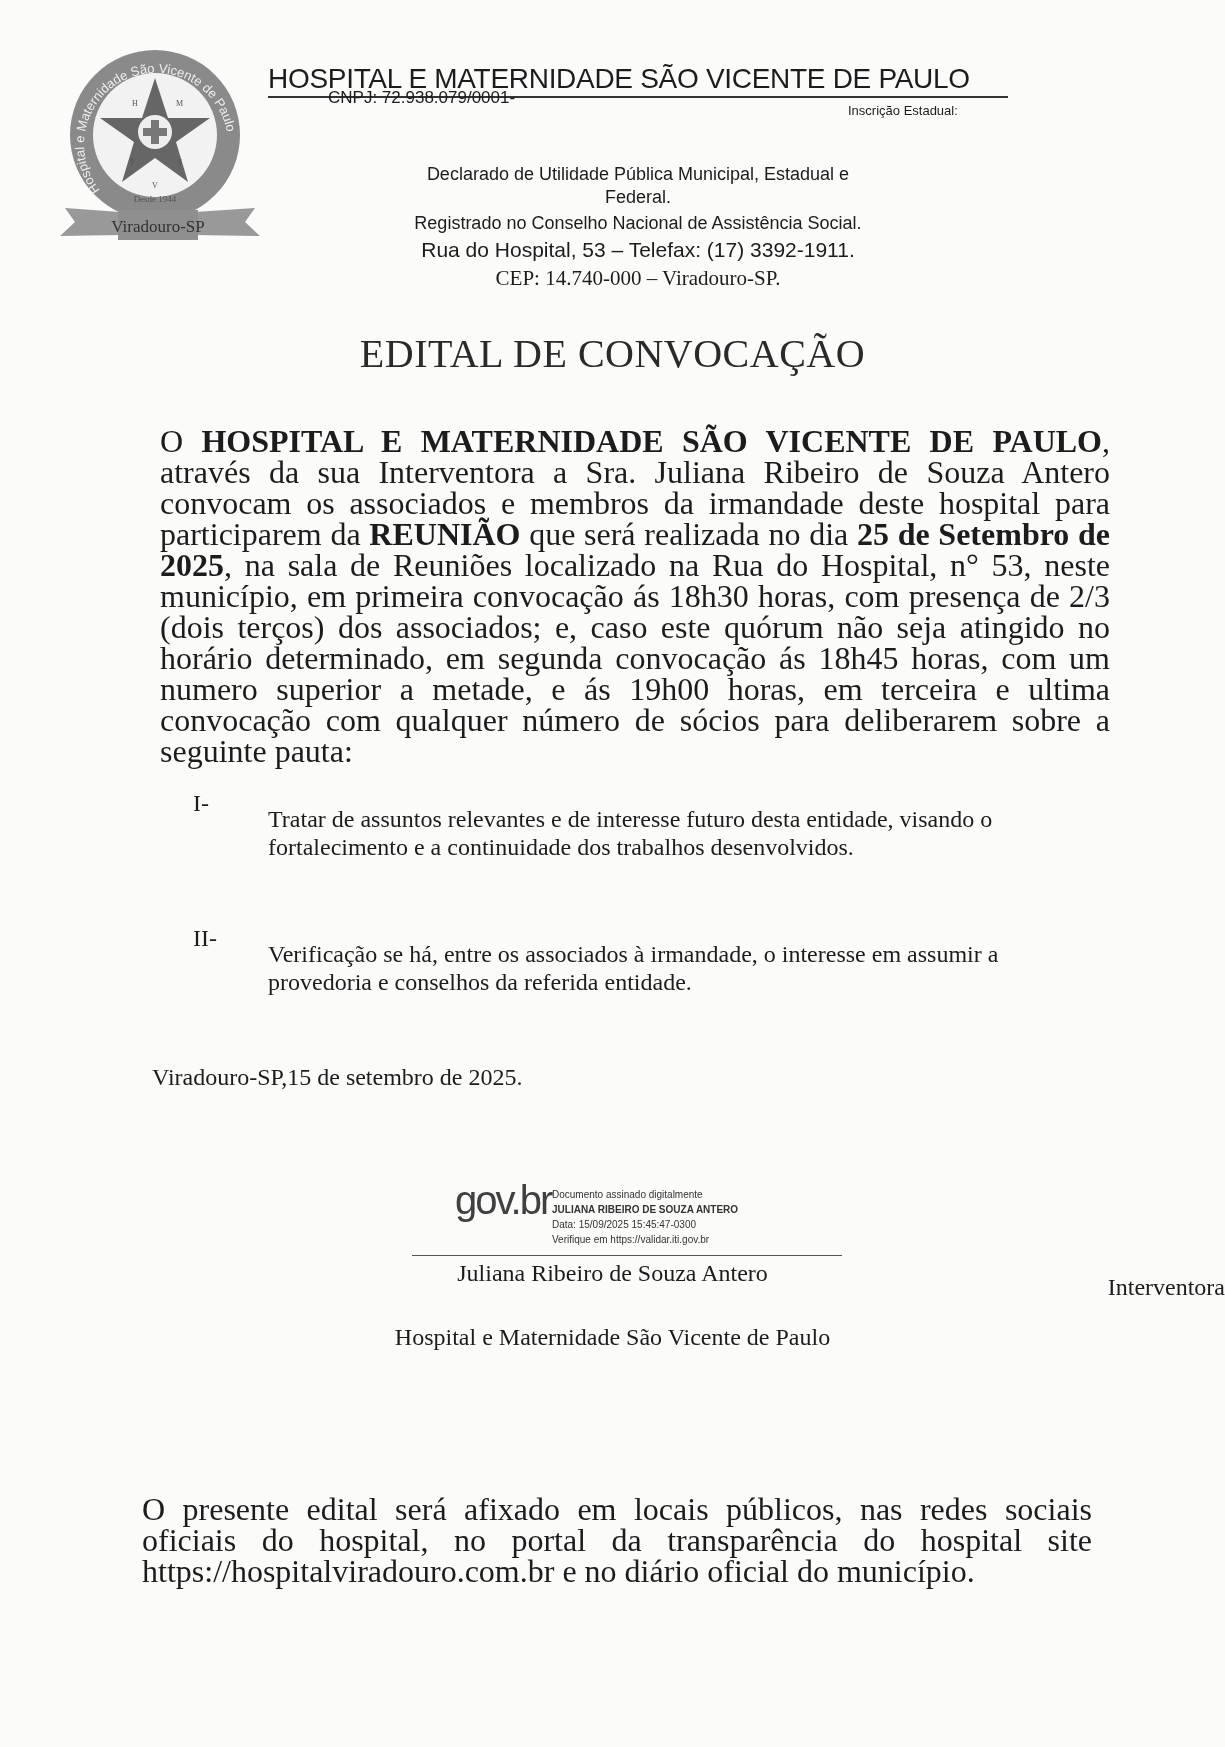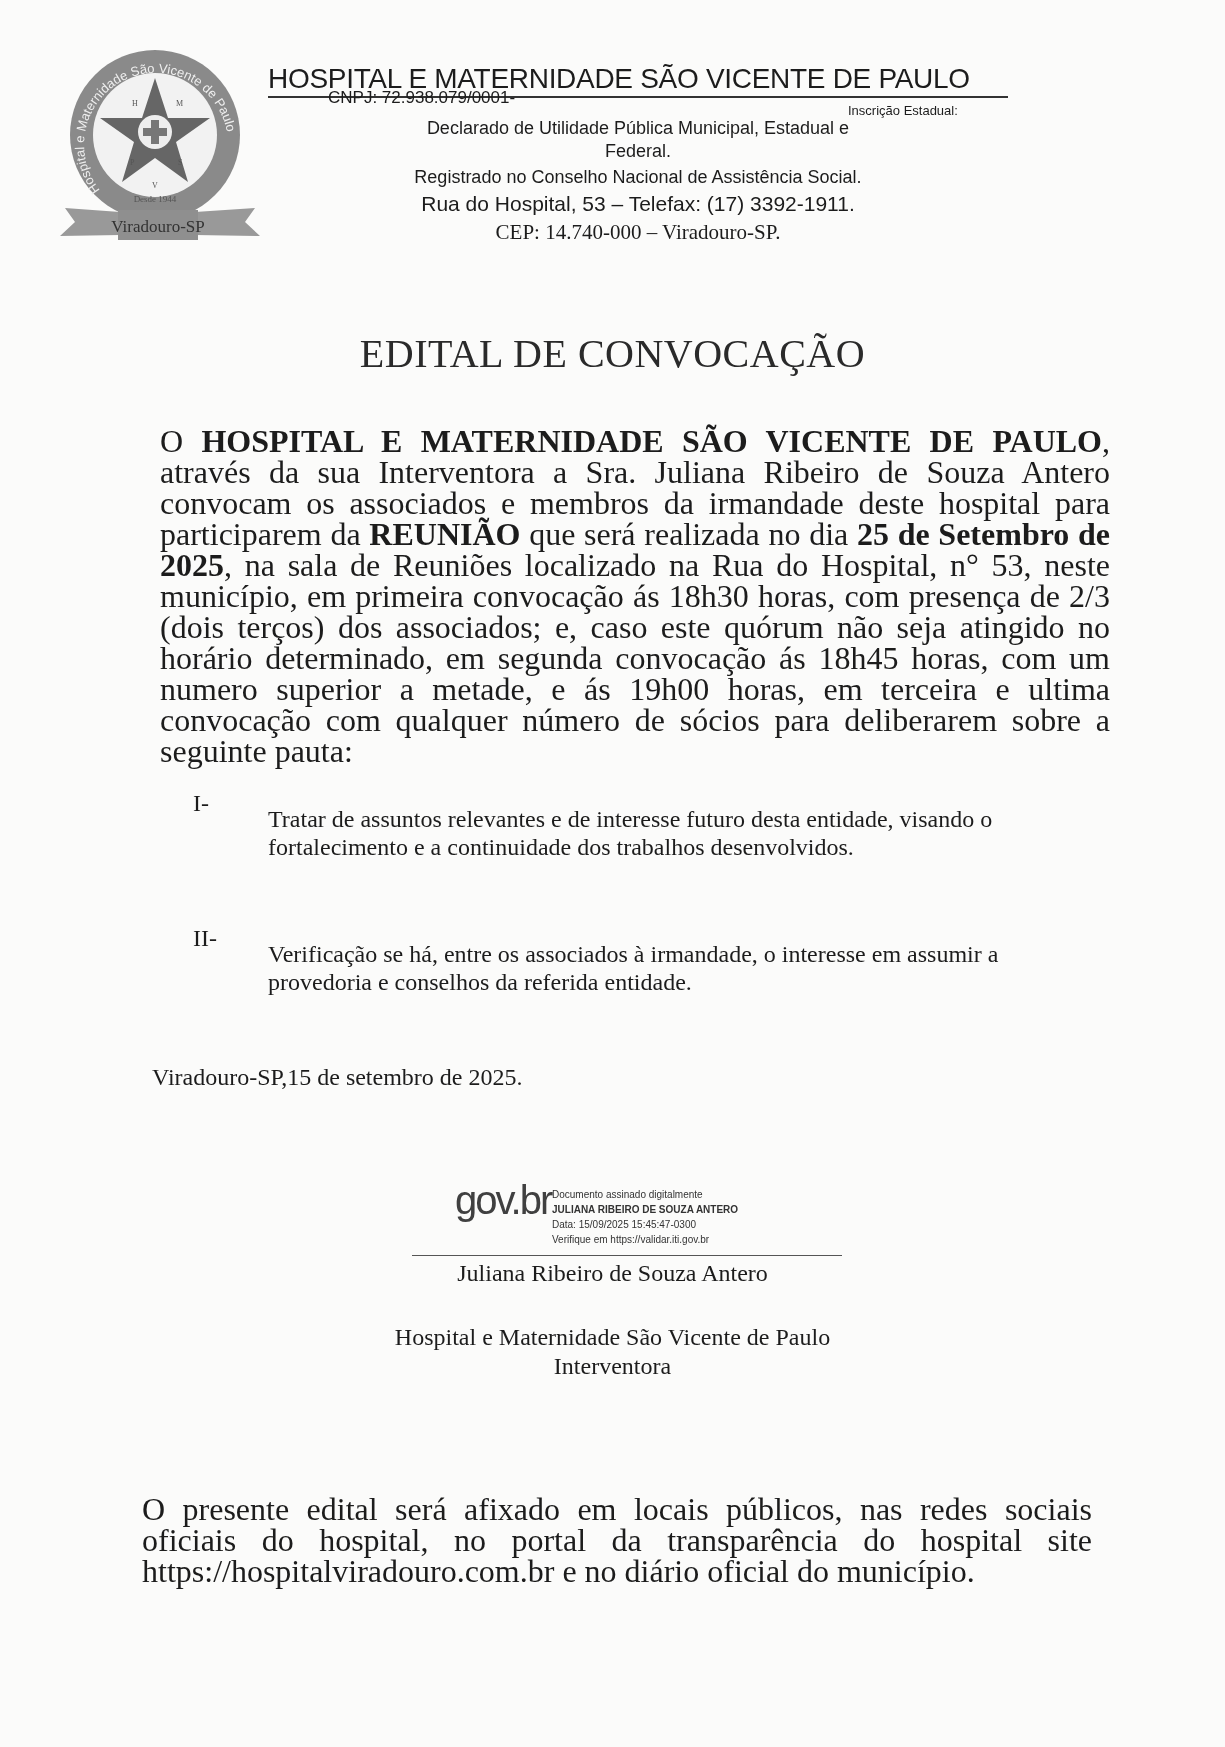--- a/index.html
+++ b/index.html
@@ -4,21 +4,21 @@
 <style>
   html,body{margin:0;padding:0;}
   body{width:1225px;height:1747px;background:#fbfbfa;position:relative;overflow:hidden;color:#1c1c1c;}
   .serif{font-family:"Liberation Serif","DejaVu Serif",serif;}
   .sans{font-family:"Liberation Sans","DejaVu Sans",sans-serif;}
   .abs{position:absolute;}
   #logo{left:40px;top:40px;width:220px;height:210px;}
   #org-name{left:268px;top:62px;width:740px;font-size:28px;font-weight:normal;border-bottom:2px solid #333;letter-spacing:-0.3px;white-space:nowrap;line-height:34px;}
   #cnpj{left:328px;top:88px;font-size:17px;}
   #ie{left:848px;top:103px;font-size:13px;}
-  .hdr-line{left:268px;width:740px;text-align:center;font-size:18px;line-height:22px;}
+  .hdr-line{left:268px;width:740px;text-align:center;font-size:18px;line-height:22px;margin-top:46px;}
   #title{left:0;width:1225px;top:330px;text-align:center;font-size:40px;letter-spacing:0.5px;color:#2a2a2a;}
   .para{left:160px;width:950px;font-size:32px;line-height:31px;text-align:justify;}
   .list-num{font-size:24px;}
   .list-txt{font-size:24px;line-height:28px;width:800px;}
   #gov{left:455px;top:1178px;font-size:40px;font-weight:normal;color:#404040;letter-spacing:-2px;}
   #sig-meta{left:552px;top:1164px;font-size:10px;line-height:15px;color:#333;margin-top:23px;}
   #sig-rule{left:412px;top:1255px;width:430px;border-top:1.5px solid #555;}
   .sig-name{left:0;width:1225px;text-align:center;font-size:24px;line-height:31px;}
   a{color:#1c1c1c;}
 </style>
@@ -74,18 +74,18 @@
 
 <div id="gov" class="abs sans">gov.br</div>
 <div id="sig-meta" class="abs sans">
   <div>Documento assinado digitalmente</div>
   <div style="font-weight:bold;">JULIANA RIBEIRO DE SOUZA ANTERO</div>
   <div>Data: 15/09/2025 15:45:47-0300</div>
   <div>Verifique em https://validar.iti.gov.br</div>
 </div>
 <div id="sig-rule" class="abs"></div>
 <div class="abs serif sig-name" style="top:1258px;">Juliana Ribeiro de Souza Antero</div>
-<div class="abs serif sig-name" style="top:1351px;">Interventora</div>
+<div class="abs serif sig-name" style="top:1272px;text-align:right;">Interventora</div>
 <div class="abs serif sig-name" style="top:1322px;">Hospital e Maternidade São Vicente de Paulo</div>
 
 <div class="abs serif para" style="left:142px;width:950px;top:1494px;">
   <span>O presente edital será afixado em locais públicos, nas redes sociais oficiais do hospital, no portal da transparência do hospital site </span><a>https://hospitalviradouro.com.br</a><span> e no diário oficial do município.</span>
 </div>
 
 </body></html>

